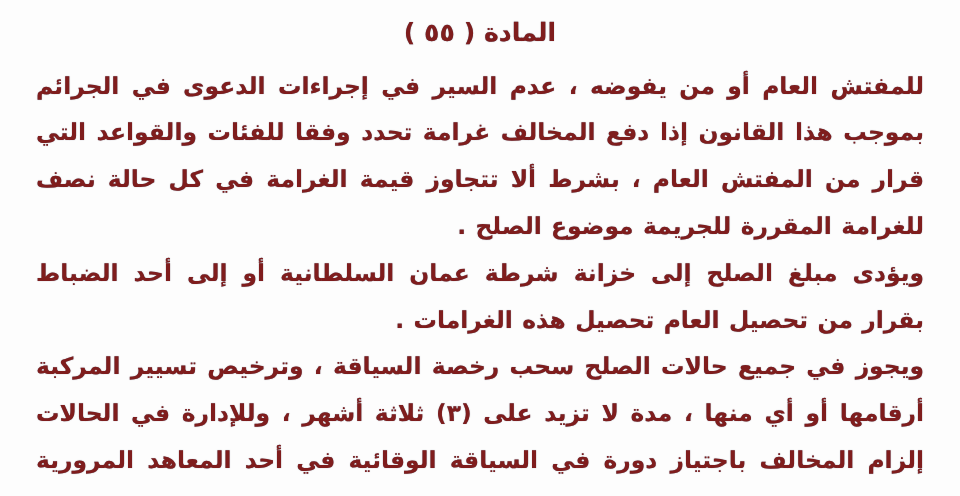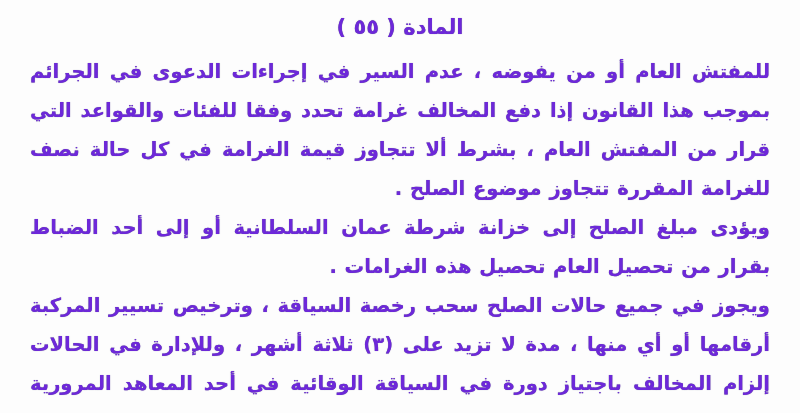--- a/index.html
+++ b/index.html
@@ -9,21 +9,21 @@
   }
   .page {
     position: relative;
     width: 800px;
     height: 413px;
     box-sizing: border-box;
     background: #fdfdfd;
     direction: rtl;
     padding: 10px 30px 0 30px;
     font-family: "DejaVu Sans", sans-serif;
-    color: #6d28d9;
+    color: #7f1d1d;
     font-weight: 700;
     overflow: hidden;
   }
   .title {
     text-align: center;
     font-size: 21px;
     line-height: 34px;
     letter-spacing: 0.5px;
     margin-bottom: 8px;
     text-shadow: 0 0 0.7px rgba(44,53,80,0.75);
@@ -47,21 +47,21 @@
 </head>
 <body>
 
 <div class="page">
   <div class="title">المادة ( ٥٥ )</div>
 
   <div class="para">
     <div class="line">للمفتش العام أو من يفوضه ، عدم السير في إجراءات الدعوى في الجرائم المعاقب عليها</div>
     <div class="line">بموجب هذا القانون إذا دفع المخالف غرامة تحدد وفقا للفئات والقواعد التي يصدر بها</div>
     <div class="line">قرار من المفتش العام ، بشرط ألا تتجاوز قيمة الغرامة في كل حالة نصف الحد الأقصى</div>
-    <div class="line last">للغرامة المقررة تتجاوز موضوع الصلح .</div>
+    <div class="line last">للغرامة المقررة للجريمة موضوع الصلح .</div>
   </div>
 
   <div class="para">
     <div class="line">ويؤدى مبلغ الصلح إلى خزانة شرطة عمان السلطانية أو إلى أحد الضباط المرخص لهم</div>
     <div class="line last">بقرار من تحصيل العام تحصيل هذه الغرامات .</div>
   </div>
 
   <div class="para">
     <div class="line">ويجوز في جميع حالات الصلح سحب رخصة السياقة ، وترخيص تسيير المركبة ولوحات</div>
     <div class="line">أرقامها أو أي منها ، مدة لا تزيد على (٣) ثلاثة أشهر ، وللإدارة في الحالات التي تقدرها</div>

